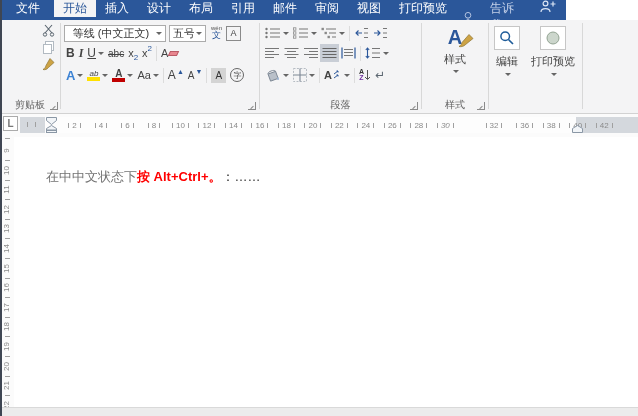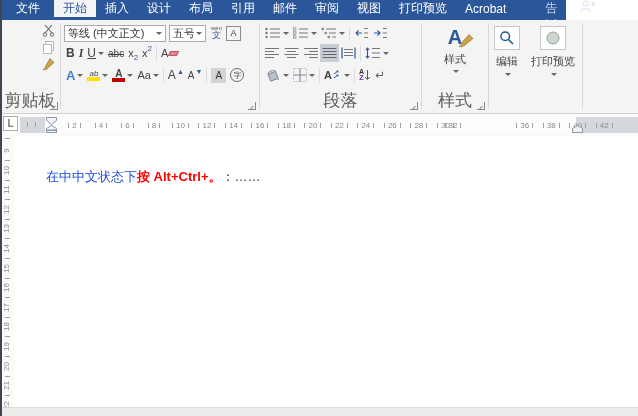--- a/index.html
+++ b/index.html
@@ -12,21 +12,21 @@
   .mtab.file{padding:0 14px;margin-left:2px;}
   .mtab.active{background:#f4f4f5;color:var(--accent,#2b579a);}
   .mtabs{display:flex;align-items:stretch;}
   .tellme{display:flex;align-items:center;gap:18px;color:#c3d0e8;font-size:12px;padding:0 8px;}
   .share{margin-left:auto;display:flex;align-items:center;padding:0 10px;}
 
   
   .ribbon{position:absolute;left:0;top:20px;width:638px;height:94px;background:#f4f4f5;border-bottom:1px solid #d2d2d2;}
   .group{position:absolute;top:0;bottom:0;}
   .grp-div{position:absolute;top:3px;bottom:4px;width:1px;background:#d8d8d8;}
-  .grp-label{position:absolute;left:0;right:0;bottom:1px;text-align:center;font-size:17px;color:#5f5f5f;}
+  .grp-label{position:absolute;left:0;right:0;bottom:1px;text-align:center;font-size:10px;color:#5f5f5f;}
   .launcher{position:absolute;right:2px;bottom:3px;width:8px;height:8px;border-right:1px solid #8a8a8a;border-bottom:1px solid #8a8a8a;}
   .launcher:before{content:"";position:absolute;right:1px;bottom:1px;width:4px;height:1px;background:#8a8a8a;transform:rotate(-45deg);}
   .rbtn{display:inline-flex;align-items:center;justify-content:center;height:18px;padding:0 2px;color:#444;font-size:11px;white-space:nowrap;}
   .rbtn.sel{background:#c9ced6;}
   .dd{width:0;height:0;border-left:3px solid transparent;border-right:3px solid transparent;border-top:3px solid #666;margin-left:2px;}
   .vdiv{width:1px;height:15px;background:#dcdcdc;margin:0 2px;align-self:center;}
   .frow{position:absolute;left:2px;right:2px;display:flex;align-items:center;height:20px;}
   .combo{display:flex;align-items:center;background:#fff;border:1px solid #ababab;height:17px;font-size:11px;color:#333;padding:0 3px;}
   .combo .cval{flex:1;overflow:hidden;white-space:nowrap;}
 
@@ -88,21 +88,20 @@
     <div class="mtabs">
         <div class="mtab active">开始</div>
         <div class="mtab">插入</div>
         <div class="mtab">设计</div>
         <div class="mtab">布局</div>
         <div class="mtab">引用</div>
         <div class="mtab">邮件</div>
         <div class="mtab">审阅</div>
         <div class="mtab">视图</div>
         <div class="mtab">打印预览</div>
-        <div class="mtab">Acrobat</div>
       </div>
     <div class="tellme">
       <svg width="9" height="13" viewBox="0 0 9 13">
         <circle cx="4.5" cy="4" r="3.2" fill="none" stroke="#c3d0e8" stroke-width="1"></circle>
         <path d="M3 8.5 h3 M3 10.2 h3" stroke="#c3d0e8" stroke-width="1" fill="none"></path>
       </svg>
       <span>告诉我</span>
     </div>
     <div class="share">
       <svg width="16" height="13" viewBox="0 0 16 13">
@@ -130,21 +129,21 @@
           <path d="M8 0.5 L12 4.5 L6.5 9.5 C5 11.5 3 12 1 11.5 C3 10.5 3.5 9 4 7.5 Z" fill="#cda345" stroke="#8d7433" stroke-width="0.7"></path>
         </svg>
       </div>
       <div class="grp-label"><span>剪贴板</span></div>
       <span class="launcher"></span>
     </div>
 
     <div class="grp-div" style="left:60px;"></div>
 
     <div class="group" style="left:62px;width:196px;">
-      <div class="frow" style="top:3px;">
+      <div class="frow" style="top:3px;text-align:center;">
         <div class="combo" style="width:102px;">
           <span class="cval">等线 (中文正文)</span>
           <span class="dd"></span>
         </div>
         <div class="combo" style="width:37px;margin-left:3px;">
           <span class="cval">五号</span>
           <span class="dd"></span>
         </div>
         <div class="rbtn" style="margin-left:3px;">
           <span class="stack">
@@ -415,21 +414,21 @@
           <span class="hcell" style="left: 173.94px;"><i></i>12<i></i></span>
           <span class="hcell" style="left: 200.43px;"><i></i>14<i></i></span>
           <span class="hcell" style="left: 226.92px;"><i></i>16<i></i></span>
           <span class="hcell" style="left: 253.41px;"><i></i>18<i></i></span>
           <span class="hcell" style="left: 279.9px;"><i></i>20<i></i></span>
           <span class="hcell" style="left: 306.39px;"><i></i>22<i></i></span>
           <span class="hcell" style="left: 332.88px;"><i></i>24<i></i></span>
           <span class="hcell" style="left: 359.37px;"><i></i>26<i></i></span>
           <span class="hcell" style="left: 385.86px;"><i></i>28<i></i></span>
           <span class="hcell" style="left: 412.35px; font-style: italic;"><i></i>30<i></i></span>
-          <span class="hcell" style="left: 420px;"><i></i>32<i></i></span>
+          <span class="hcell" style="left: 461px;"><i></i>32<i></i></span>
           <span class="hcell" style="left: 465.33px; margin-top: 32px;"><i></i>34<i></i></span>
           <span class="hcell" style="left: 491.82px;"><i></i>36<i></i></span>
           <span class="hcell" style="left: 518.31px;"><i></i>38<i></i></span>
           <span class="hcell" style="left: 544.8px;"><i></i>40<i></i></span>
           <span class="hcell" style="left: 571.29px;"><i></i>42<i></i></span>
         </div>
       <svg class="marker" style="left:26px;top:0;" width="11" height="8" viewBox="0 0 11 8">
         <polygon points="0.5,0.5 10.5,0.5 10.5,3.5 5.5,7.5 0.5,3.5" fill="#f2f5f8" stroke="#8a97a5" stroke-width="1"></polygon>
       </svg>
       <svg class="marker" style="left:26px;top:8px;" width="11" height="8" viewBox="0 0 11 8">
@@ -469,18 +468,18 @@
         <span class="vtick" style="top: 219px;"></span>
         <span class="vnum" style="top: 224.6px;">20</span>
         <span class="vtick" style="top: 238.6px;"></span>
         <span class="vnum" style="top: 244.2px;">21</span>
         <span class="vtick" style="top: 258.2px;"></span>
         <span class="vnum" style="top: 263.8px;">22</span>
       </div>
   </div>
 
   <div class="doc">
-    <div class="docline"><span style="color: #1d4ed8;">在中中文状态下</span><span style="color: rgb(255, 0, 0); font-weight: bold;">按 Alt+Ctrl+。</span><span style="color: rgb(51, 51, 51);">：……</span></div>
+    <div class="docline"><span style="color: #737373;">在中中文状态下</span><span style="color: rgb(255, 0, 0); font-weight: bold;">按 Alt+Ctrl+。</span><span style="color: rgb(51, 51, 51);">：……</span></div>
   </div>
 
   <div class="bottomstrip"></div>
   <div class="leftedge"></div>
 </div>
 
 </body></html>

